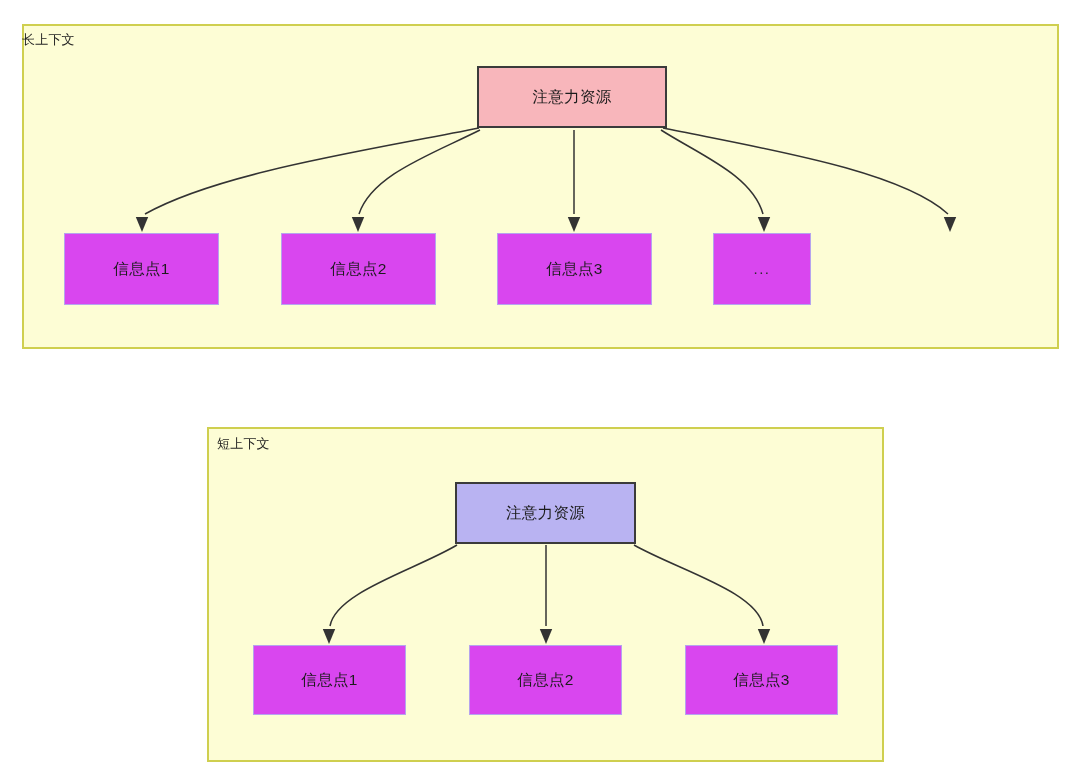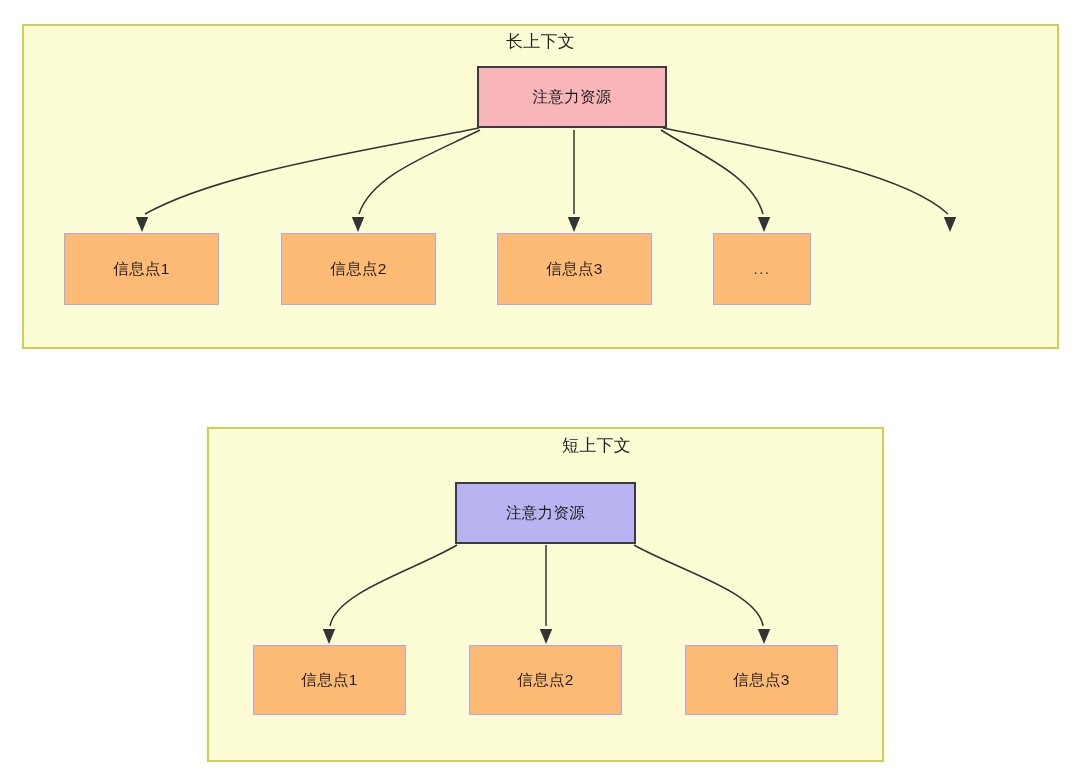--- a/index.html
+++ b/index.html
@@ -24,22 +24,21 @@
   .group-frame {
     position: absolute;
     background: #fdfdd5;
     border: 2px solid #cfcf4f;
     box-sizing: border-box;
   }
   .group-title {
     position: absolute;
     left: 0;
     width: 100%;
-    text-align: center;
-    font-size: 17px;
+    font-size: 13px;
     color: #1f1f1f;
     letter-spacing: 0.2px;
     line-height: 1;
     white-space: nowrap;
   }
   .node {
     position: absolute;
     box-sizing: border-box;
     display: flex;
     align-items: center;
@@ -52,21 +51,21 @@
   }
   .node-root-long {
     background: #f8b6bb;
     border: 2.4px solid #3b3b3b;
   }
   .node-root-short {
     background: #b9b3f2;
     border: 2.4px solid #3b3b3b;
   }
   .node-leaf {
-    background: #fdba74;
+    background: #d946ef;
     border: 1.6px solid #b6a3ee;
   }
   .node-leaf.node-ellipsis {
     font-size: 15px;
     letter-spacing: 1.5px;
     color: #2a2a2a;
   }
   svg.edges {
     position: absolute;
     left: 0; top: 0;
@@ -90,21 +89,21 @@
 
 <div id="canvas">
     <div class="group-frame" style="left: 22px; top: 24px; width: 1037px; height: 325px;"></div>
     <div class="group-title" style="top: 33px; left: 22px; width: 1037px;">长上下文</div>
     <div class="node node-root-long" style="left: 477px; top: 66px; width: 190px; height: 62px;">注意力资源</div>
     <div class="node node-leaf" style="left: 64px; top: 233px; width: 155px; height: 72px;">信息点1</div>
     <div class="node node-leaf" style="left: 281px; top: 233px; width: 155px; height: 72px;">信息点2</div>
     <div class="node node-leaf" style="left: 497px; top: 233px; width: 155px; height: 72px;">信息点3</div>
     <div class="node node-leaf node-ellipsis" style="left: 713px; top: 233px; width: 98px; height: 72px;">...</div>
     <div class="group-frame" style="left: 207px; top: 427px; width: 677px; height: 335px;"></div>
-    <div class="group-title" style="top: 437px; left: 207px; width: 779px;">短上下文</div>
+    <div class="group-title" style="top: 437px; left: 217px; width: 779px;">短上下文</div>
     <div class="node node-root-short" style="left: 455px; top: 482px; width: 181px; height: 62px;">注意力资源</div>
     <div class="node node-leaf" style="left: 253px; top: 645px; width: 153px; height: 70px;">信息点1</div>
     <div class="node node-leaf" style="left: 469px; top: 645px; width: 153px; height: 70px;">信息点2</div>
     <div class="node node-leaf" style="left: 685px; top: 645px; width: 153px; height: 70px;">信息点3</div>
     <svg class="edges" width="1080" height="774" viewBox="0 0 1080 774">
       <path d="M 479 128 C 370 150 220 172 145 214"></path>
       <polygon points="135.8,217 148.2,217 142,232" class="arrowhead"></polygon>
       <path d="M 480 130 C 430 155 372 175 359 214"></path>
       <polygon points="351.8,217 364.2,217 358,232" class="arrowhead"></polygon>
       <path d="M 574 130 L 574 214"></path>

